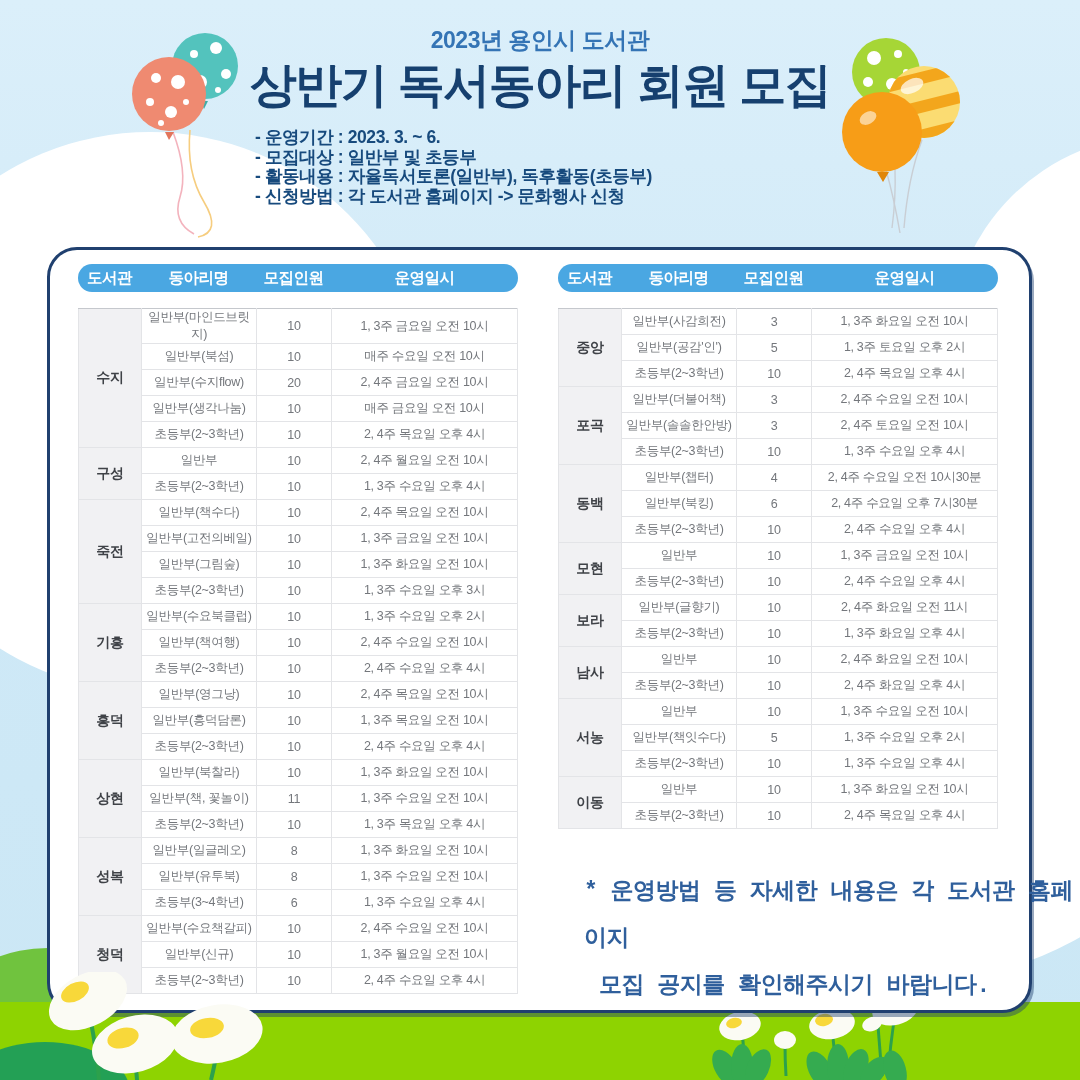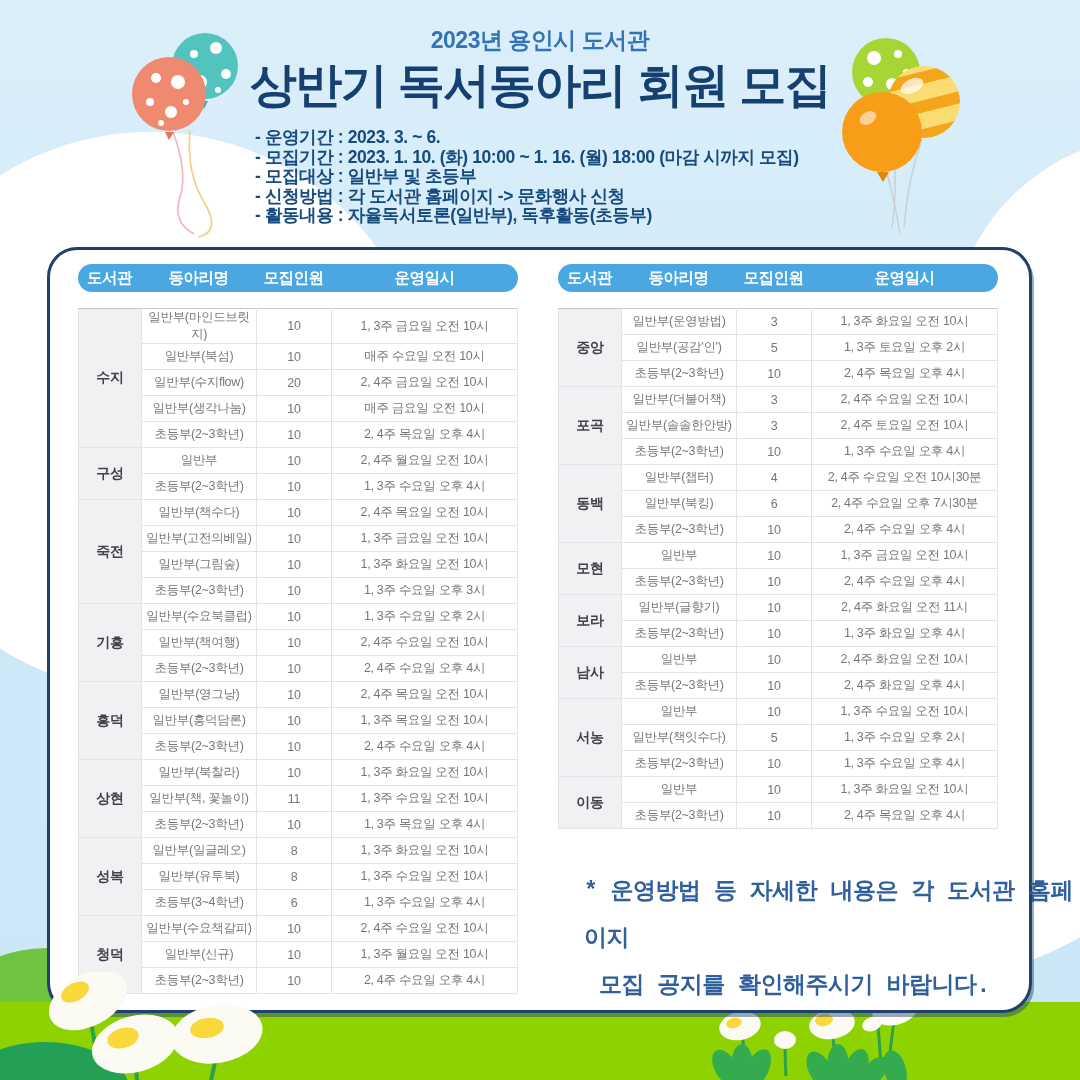--- a/index.html
+++ b/index.html
@@ -91,24 +91,23 @@
     <ellipse cx="70" cy="58" rx="12" ry="7" fill="#ffffff" opacity="0.7" transform="rotate(-25 70 58)"></ellipse>
     <circle cx="40" cy="104" r="40" fill="#f79d17"></circle>
     <ellipse cx="26" cy="90" rx="9" ry="6" fill="#ffffff" opacity="0.55" transform="rotate(-30 26 90)"></ellipse>
     <polygon points="35,144 47,144 41,154" fill="#e08608"></polygon>
   </svg>
 
   <div class="hdr subtitle">2023년 용인시 도서관</div>
   <div class="hdr title">상반기 독서동아리 회원 모집</div>
   <div class="bullets">
     <div>- 운영기간 : 2023. 3. ~ 6.</div>
-    <div>- 모집기간 : 2023. 1. 10. (화) 10:00 ~ 1. 16. (월) 18:00 (마감 시까지 모집)</div>
     <div>- 모집대상 : 일반부 및 초등부</div>
+    <div>- 활동내용 : 자율독서토론(일반부), 독후활동(초등부)</div>
     <div>- 신청방법 : 각 도서관 홈페이지 -&gt; 문화행사 신청</div>
-    <div>- 활동내용 : 자율독서토론(일반부), 독후활동(초등부)</div>
   </div>
 
   <div class="grass"></div>
   <div class="hill" style="left:-95px;top:948px;width:285px;height:285px;background:#70c33e;"></div>
   <div class="hill" style="left:-40px;top:1042px;width:170px;height:100px;background:#23a055;z-index:2;"></div>
 
   <div class="card"></div>
 
   <div class="pill left">
     <span>도서관</span>
@@ -274,21 +273,21 @@
   <table class="club right">
     <colgroup>
         <col class="c-lib">
         <col class="c-club">
         <col class="c-cnt">
         <col class="c-sch">
       </colgroup>
     <tbody id="right-tbody">
         <tr class="group-start">
           <td class="lib" rowspan="3">중앙</td>
-          <td>일반부(운영방법)</td>
+          <td>일반부(사감희전)</td>
           <td>3</td>
           <td>1, 3주 화요일 오전 10시</td>
         </tr>
         <tr>
           <td>일반부(공감'인')</td>
           <td>5</td>
           <td>1, 3주 토요일 오후 2시</td>
         </tr>
         <tr>
           <td>초등부(2~3학년)</td>

